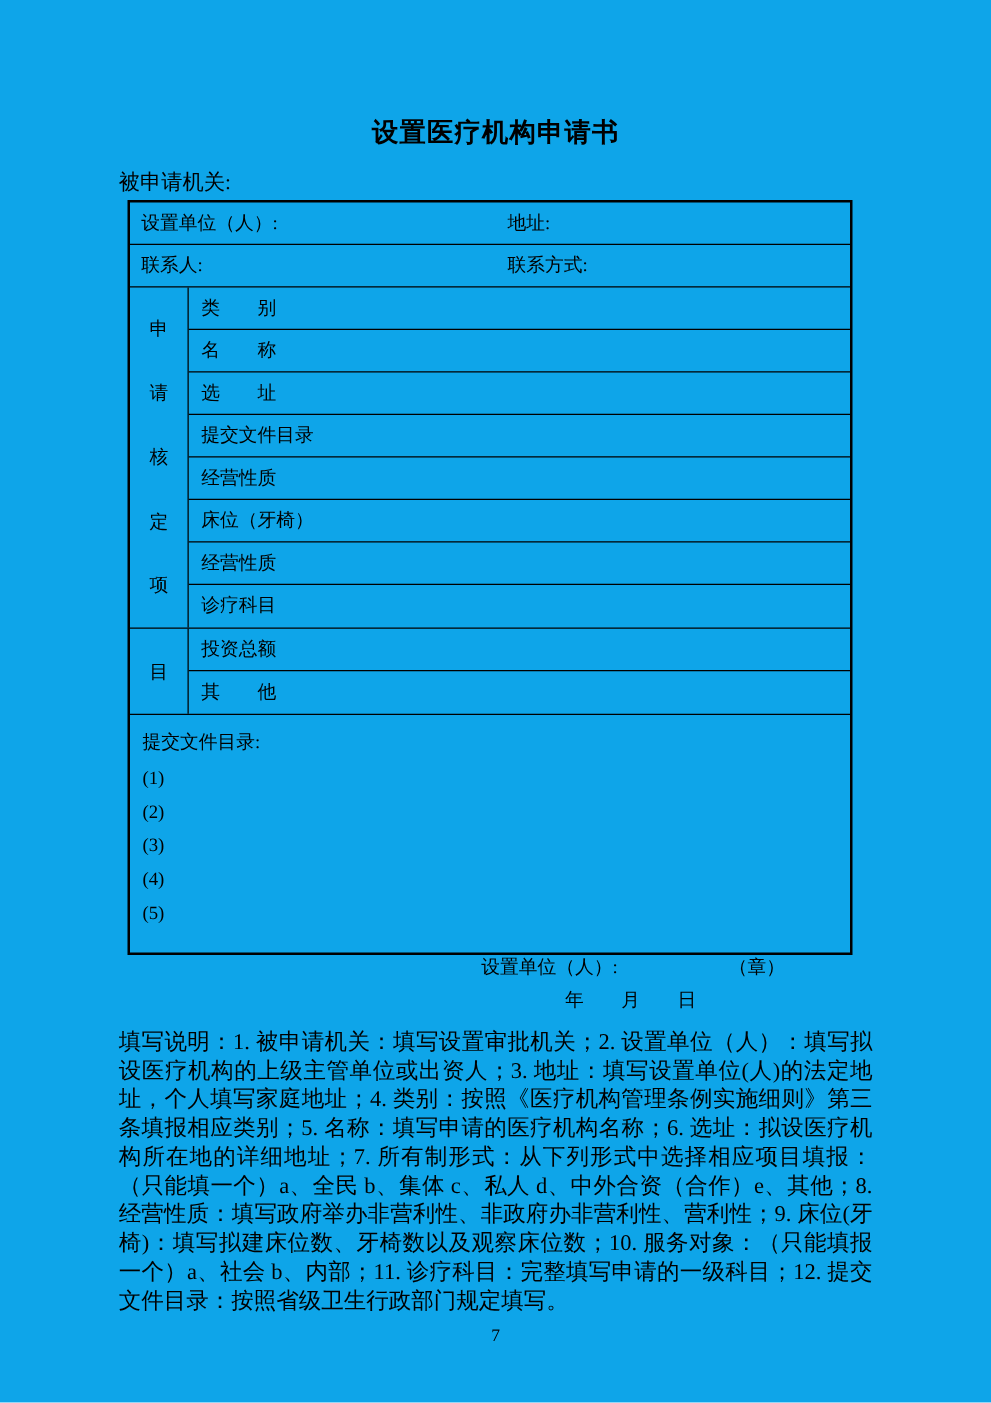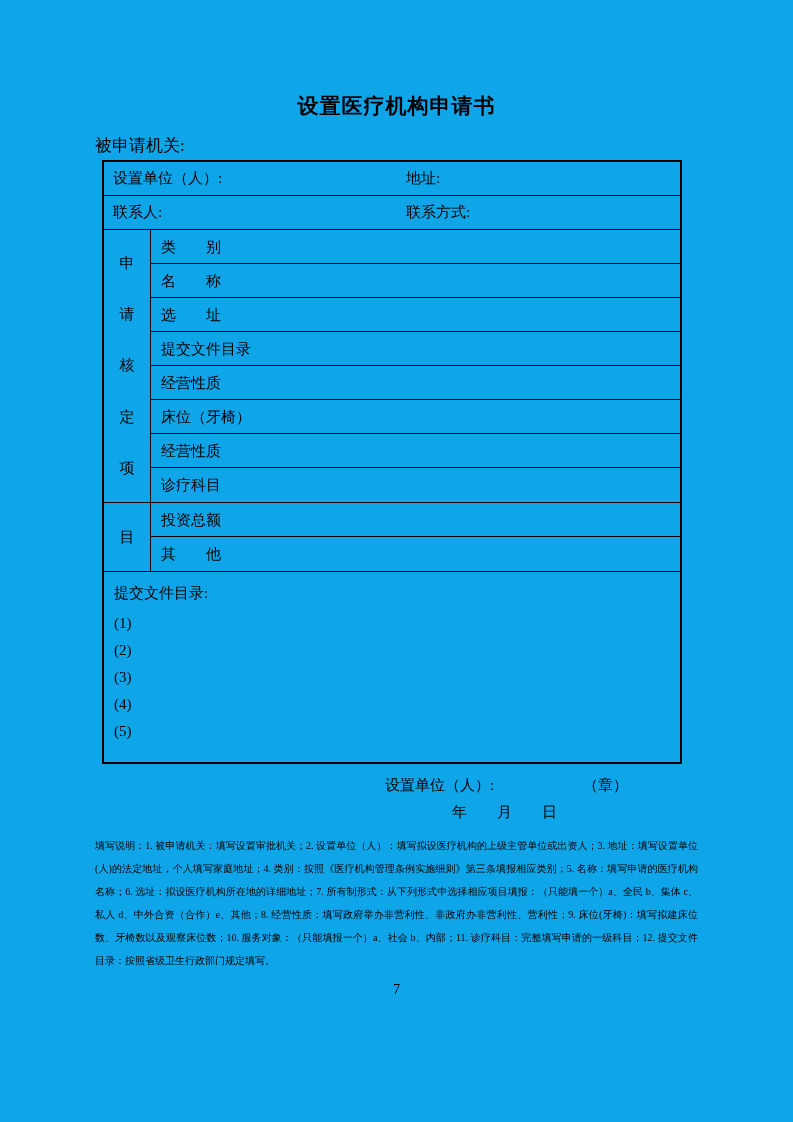--- a/index.html
+++ b/index.html
@@ -56,27 +56,27 @@
     height: 34px;
     line-height: 34px;
     padding-left: 10px;
     border-bottom: 1px solid #000;
     white-space: pre;
   }
   .items .item-row:last-child { border-bottom: none; }
   .docs { padding: 12px 10px 8px 10px; min-height: 190px; }
   .docs-label { margin-bottom: 12px; }
   .doc-item { margin-top: 10px; }
-  .sign-row { margin-top: 12px; font-size: 15px; }
+  .sign-row { margin-top: 0; font-size: 15px; }
   .sign-row .unit { margin-left: 385px; }
   .sign-row .seal { margin-left: 85px; }
   .date-row { margin-top: 8px; margin-left: 452px; font-size: 15px; white-space: pre; }
   .instructions {
     margin: 12px 95px 0 95px;
-    font-size: 10px;
+    font-size: 18px;
     line-height: 23px;
     text-align: justify;
   }
   .page-number { text-align: center; margin-top: 10px; font-size: 14px; }
 </style>
 </head>
 <body>
 
 <div class="page">
 

